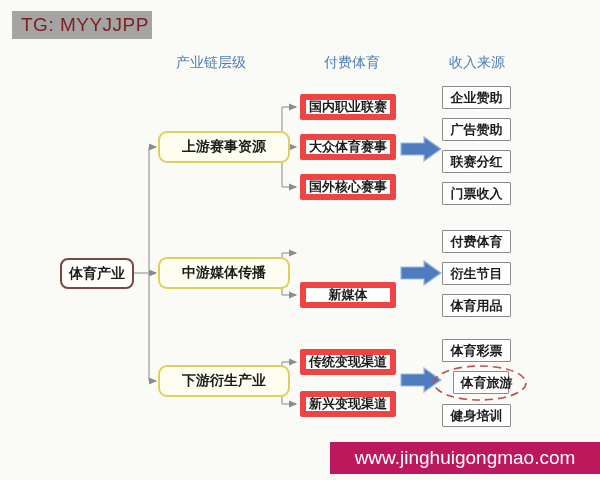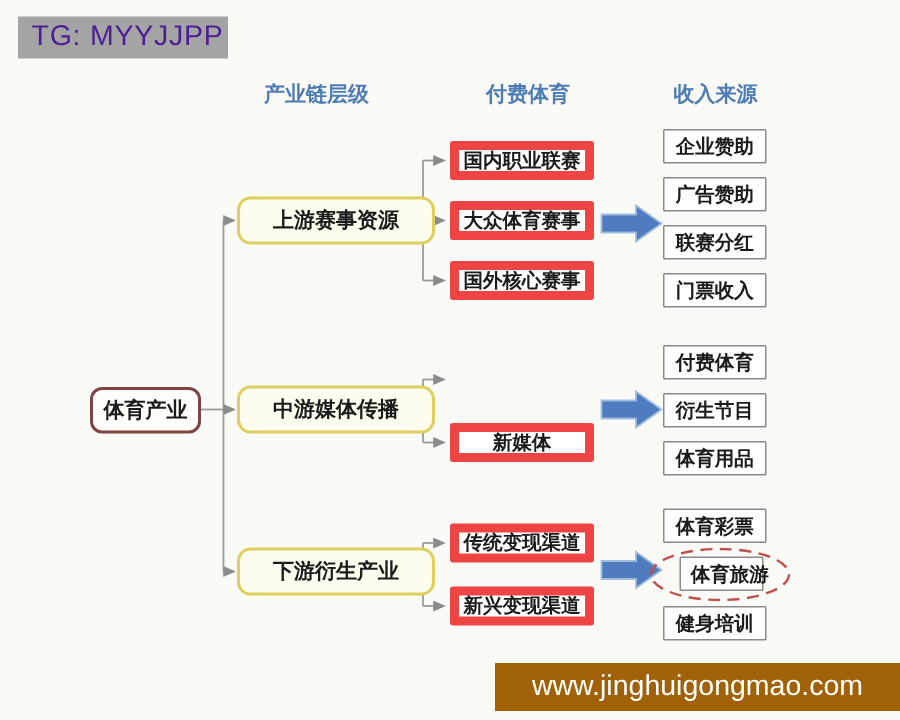--- a/index.html
+++ b/index.html
@@ -19,35 +19,35 @@
     position: absolute;
     left: 0; top: 0;
     width: 600px; height: 480px;
     z-index: 0;
   }
   .tg-badge {
     position: absolute;
     left: 12px; top: 11px;
     width: 140px; height: 28px;
     background: #a4a4a4;
-    color: #4c1d95;
+    color: #7f1d1d;
     font-size: 19px;
     line-height: 28px;
     padding-left: 9px;
     letter-spacing: 0.5px;
     z-index: 2;
   }
   .col-header {
     position: absolute;
     top: 54px;
     width: 110px;
     text-align: center;
     color: #4e7db5;
     font-size: 14px;
-    font-weight: bold;
+    font-weight: normal;
     z-index: 2;
   }
   .hdr-level   { left: 156px; }
   .hdr-content { left: 297px; }
   .hdr-revenue { left: 422px; }
   .node, .cbox, .rbox {
     position: absolute;
     display: flex;
     align-items: center;
     justify-content: center;
@@ -95,21 +95,21 @@
   }
   .rb-1  { top: 86px; }  .rb-2  { top: 118px; } .rb-3  { top: 150px; } .rb-4 { top: 182px; }
   .rb-5  { top: 230px; } .rb-6  { top: 262px; } .rb-7  { top: 294px; }
   .rb-8  { top: 339px; }
   .rb-9  { top: 371px; left: 453px; width: 56px; padding-left: 11px; }
   .rb-10 { top: 404px; }
   .footer-bar {
     position: absolute;
     left: 330px; top: 442px;
     width: 270px; height: 32px;
-    background: #a16207;
+    background: #be185d;
     color: #ffffff;
     font-size: 19px;
     display: flex;
     align-items: center;
     justify-content: center;
     z-index: 2;
   }
 </style>
 </head>
 <body>

